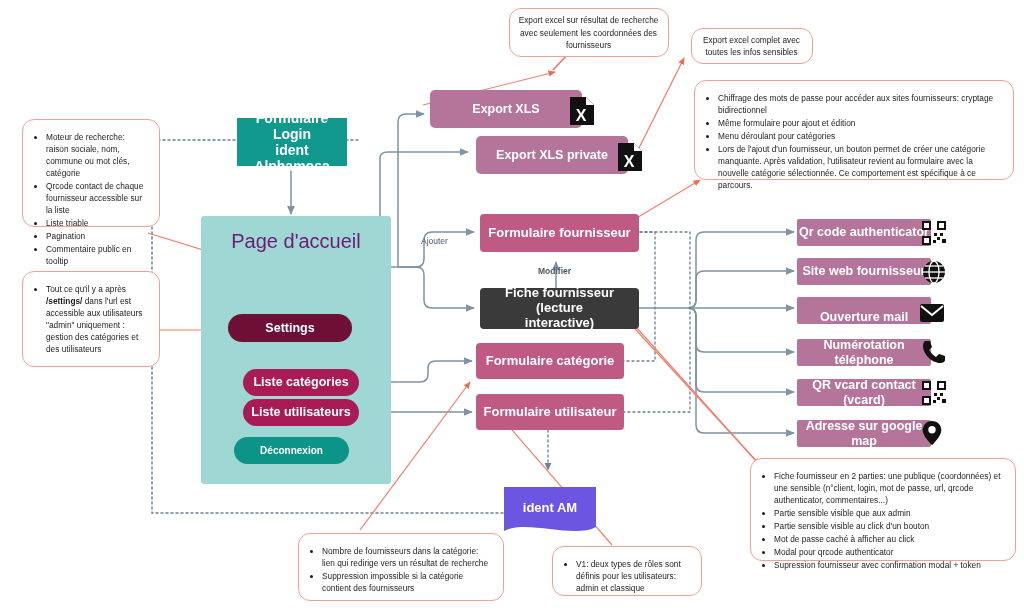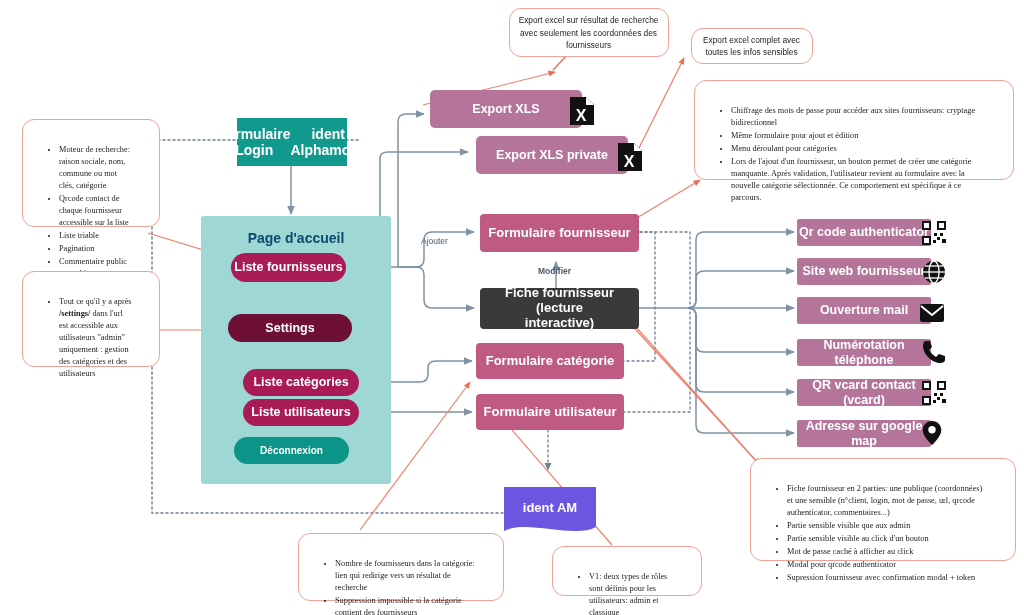--- a/index.html
+++ b/index.html
@@ -8,32 +8,32 @@
     font-family:"Liberation Sans", sans-serif;
   }
   #stage{position:absolute;left:0;top:0;width:1024px;height:615px;}
   svg#wires{position:absolute;left:0;top:0;width:1024px;height:615px;pointer-events:none;}
 
   .node{position:absolute;box-sizing:border-box;display:flex;align-items:center;justify-content:center;
         text-align:center;color:#ffffff;font-weight:bold;line-height:1.15;}
 
   .teal-box{background:#12998e;color:#fff;font-size:14px;}
   .panel{background:#9ed7d3;border-radius:3px;}
-  .panel-title{position:absolute;color:#0c4a6e;font-size:14px;font-weight:bold;width:100%;text-align:center;}
+  .panel-title{position:absolute;color:#701a75;font-size:20px;font-weight:normal;width:100%;text-align:center;}
   .pill-dark{background:#6e0f35;border-radius:18px;font-size:12.5px;}
   .pill-mag{background:#a81b54;border-radius:18px;font-size:12.5px;}
   .pill-teal{background:#0d9488;border-radius:18px;font-size:10px;}
   .mauve{background:#b5759a;border-radius:5px;font-size:12.5px;}
   .mauve-sq{background:#b5759a;border-radius:2px;font-size:12.5px;}
   .magenta{background:#bf5a82;border-radius:4px;font-size:13px;text-align:center;}
   .dark{background:#3a3a3a;border-radius:4px;font-size:13px;}
 
   .note{position:absolute;box-sizing:border-box;border:1.2px solid #f0a195;border-radius:12px;
         background:#ffffff;color:#1d1d1d;font-size:8.3px;line-height:1.45;padding:7px 9px 7px 8px;}
-  .note ul{margin:17px;padding-left:11px;font-family:Liberation Serif, serif;}
+  .note ul{margin:4px;padding-left:11px;}
   .note li{margin:0 0 1px 0;}
   .note.plain{display:flex;align-items:center;justify-content:center;text-align:center;font-size:8.3px;margin-left:12px;}
   .note b{font-weight:bold;}
 
   .lbl{position:absolute;color:#4b5a66;font-size:8.5px;font-family:"Liberation Sans",sans-serif;}
 
   .xls-icon{position:absolute;width:26px;height:30px;}
   .ic{position:absolute;width:26px;height:26px;}
 </style>
 </head>
@@ -112,32 +112,29 @@
       <path d="M148,330 L230,330" marker-end="url(#ahr)"></path>
       <path d="M630,222 L700,180" marker-end="url(#ahr)"></path>
       <path d="M625,318 L760,465" marker-end="url(#ahr)" transform="scale(1,1)"></path>
       <path d="M757,462 L627,317" marker-end="url(#ahr)"></path>
       <path d="M360,530 L470,382" marker-end="url(#ahr)"></path>
       <path d="M612,545 L505,422" marker-end="url(#ahr)"></path>
       <path d="M585,36 L553,70"></path>
     </g>
   </svg>
 
-  <div class="node teal-box" style="left:237px;top:118px;width:110px;height:48px;">
+  <div class="node teal-box" style="left:237px;top:118px;width:110px;height:48px;flex-direction:column;">
     <span>Formulaire Login</span>
     <span>ident Alphamosa</span>
   </div>
 
   <div class="node panel" style="left:201px;top:216px;width:190px;height:268px;display:block;">
     <div class="panel-title" style="top:14px;">Page d'accueil</div>
   </div>
 
-  <div class="node pill-mag" style="left:231px;top:253px;width:115px;height:29px;">
-    <span>Liste fournisseurs</span>
-  </div>
 
   <div class="node pill-dark" style="left:228px;top:314px;width:124px;height:28px;">
     <span>Settings</span>
   </div>
 
   <div class="node pill-mag" style="left:243px;top:369px;width:116px;height:27px;">
     <span>Liste catégories</span>
   </div>
 
   <div class="node pill-mag" style="left:243px;top:399px;width:116px;height:27px;">
@@ -217,21 +214,21 @@
   <svg class="ic" style="left:921px;top:259px;" viewBox="0 0 26 26">
     <circle cx="13" cy="13" r="11" fill="#111"></circle>
     <g stroke="#fff" stroke-width="1.3" fill="none">
       <ellipse cx="13" cy="13" rx="5" ry="11"></ellipse>
         <line x1="2" y1="13" x2="24" y2="13"></line>
       <line x1="4" y1="7" x2="22" y2="7"></line>
         <line x1="4" y1="19" x2="22" y2="19"></line>
     </g>
   </svg>
 
-  <div class="node mauve-sq" style="left:797px;top:297px;width:134px;height:27px;">
+  <div class="node mauve-sq" style="left:797px;top:297px;width:134px;height:27px;align-items:flex-end;">
     <span>Ouverture mail</span>
   </div>
   <svg class="ic" style="left:919px;top:300px;" viewBox="0 0 26 22">
     <rect x="1" y="2" width="24" height="18" rx="2" fill="#111"></rect>
     <path d="M2,4 L13,13 L24,4" stroke="#fff" stroke-width="2" fill="none"></path>
   </svg>
 
   <div class="node mauve-sq" style="left:797px;top:339px;width:134px;height:27px;">
     <span>Numérotation téléphone</span>
   </div>

